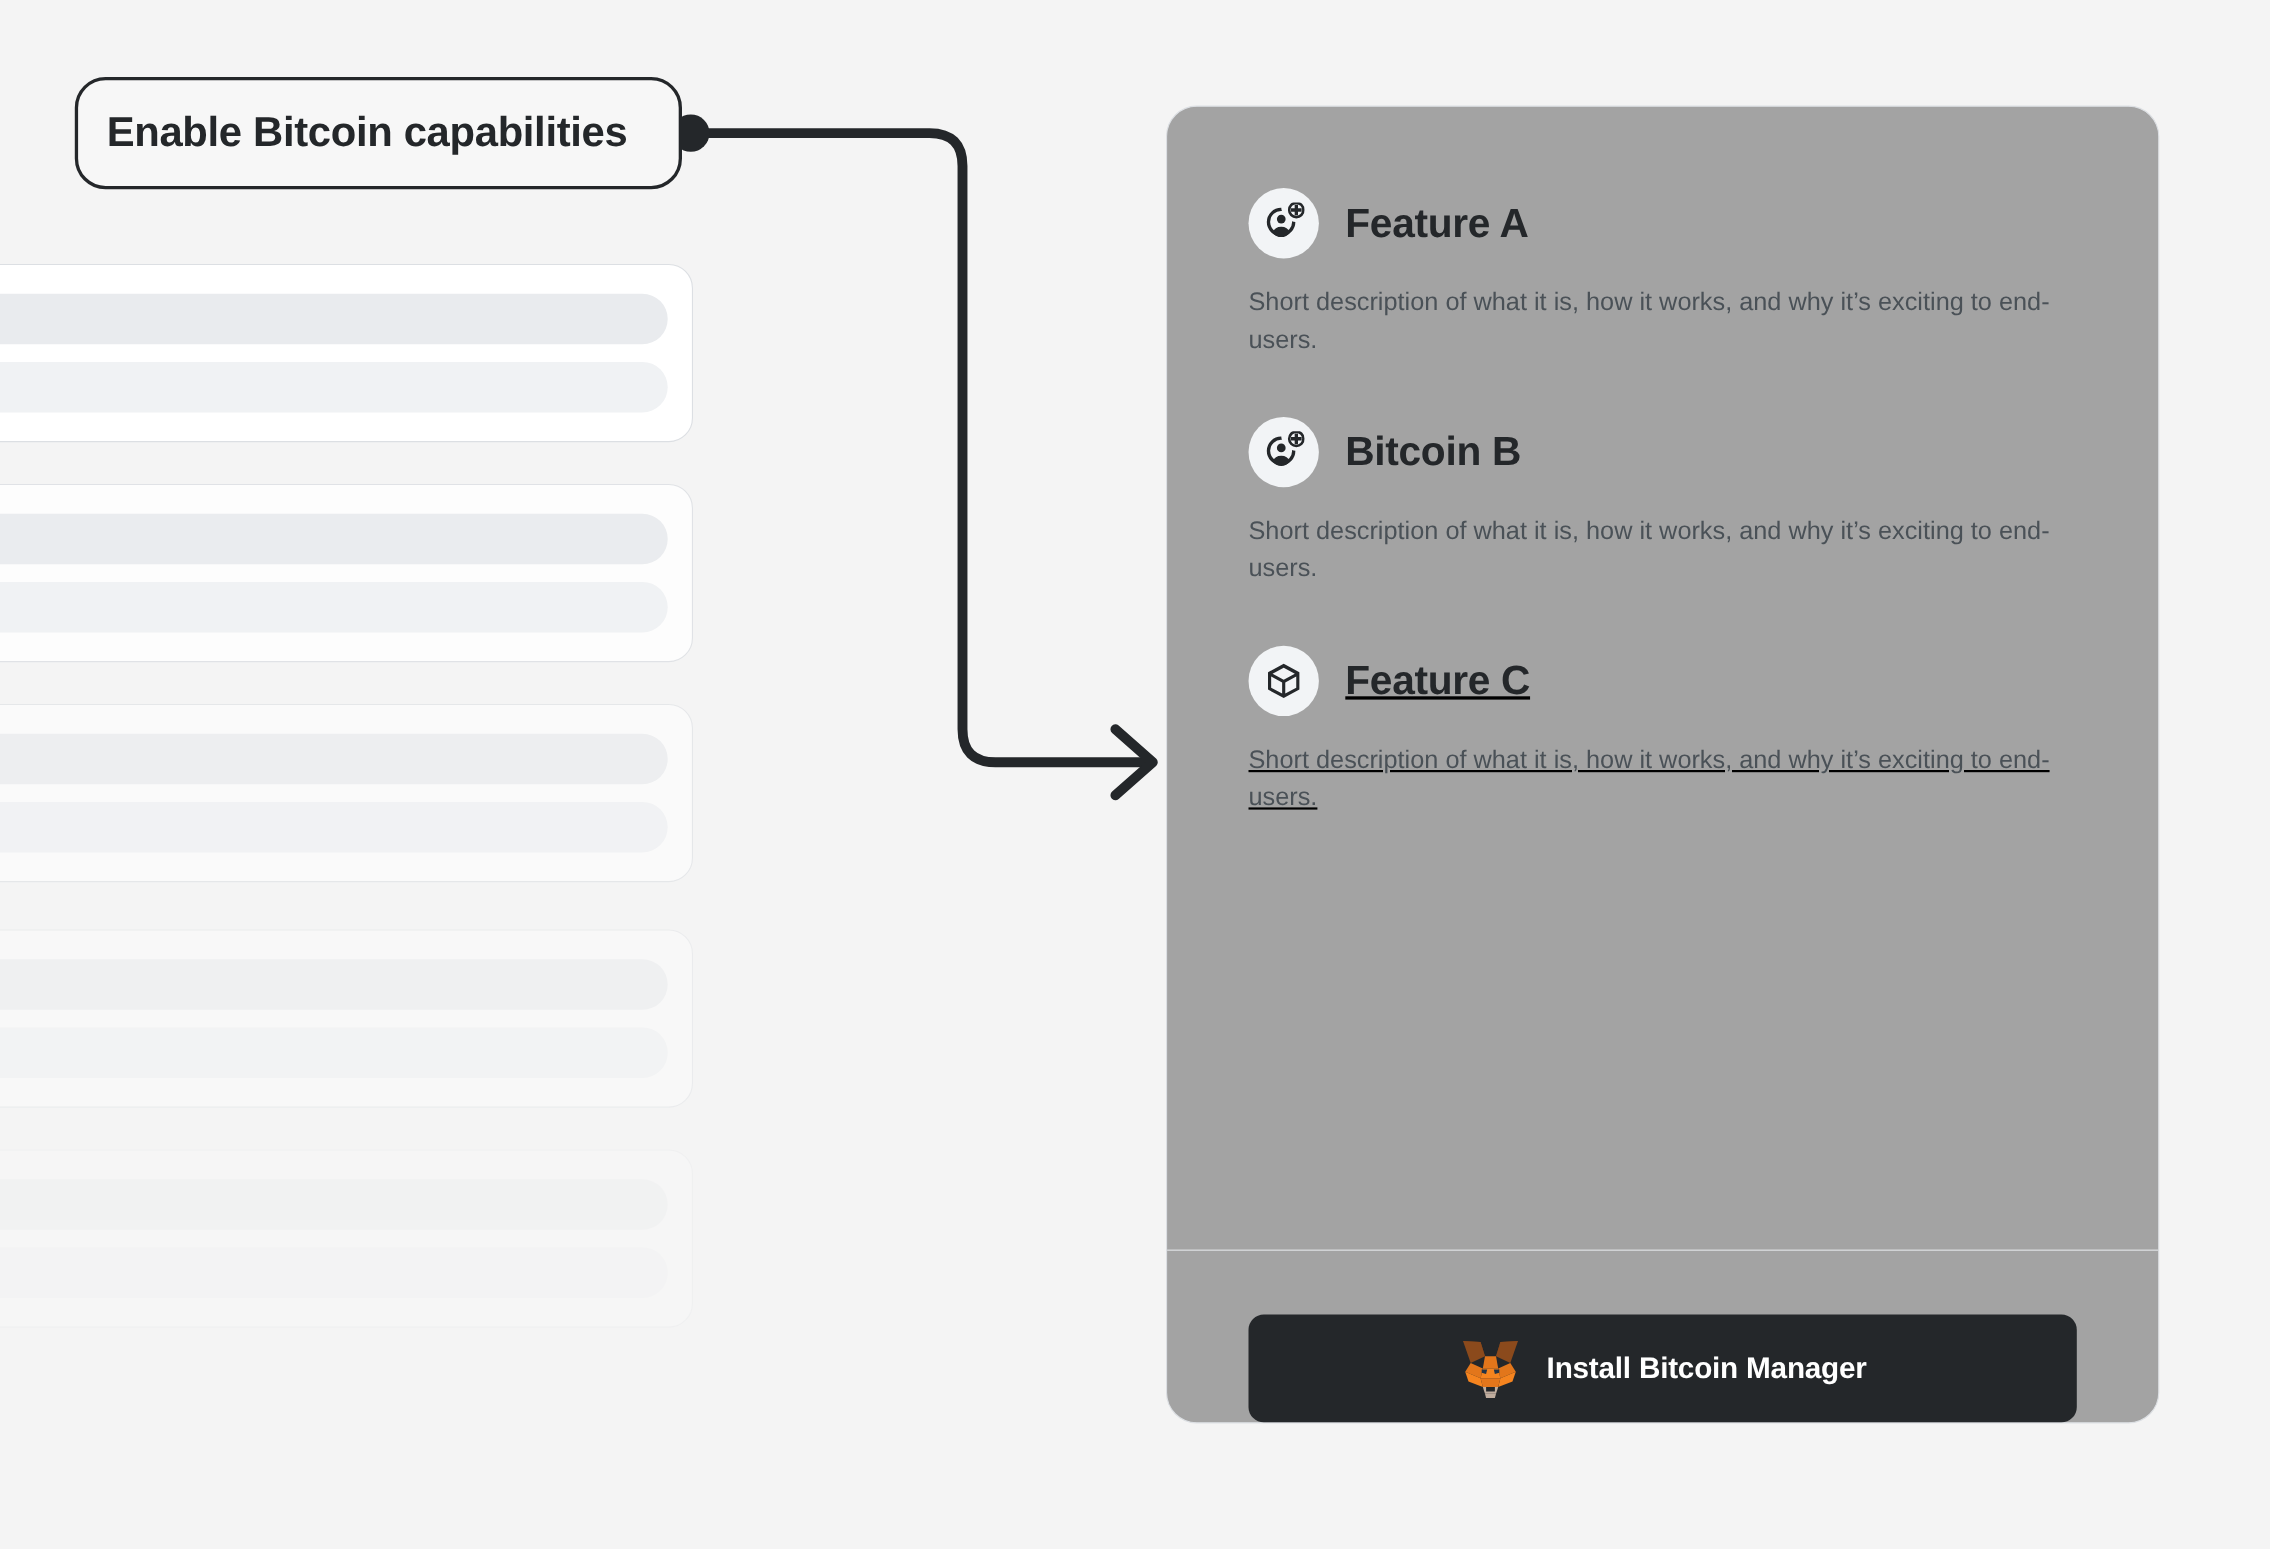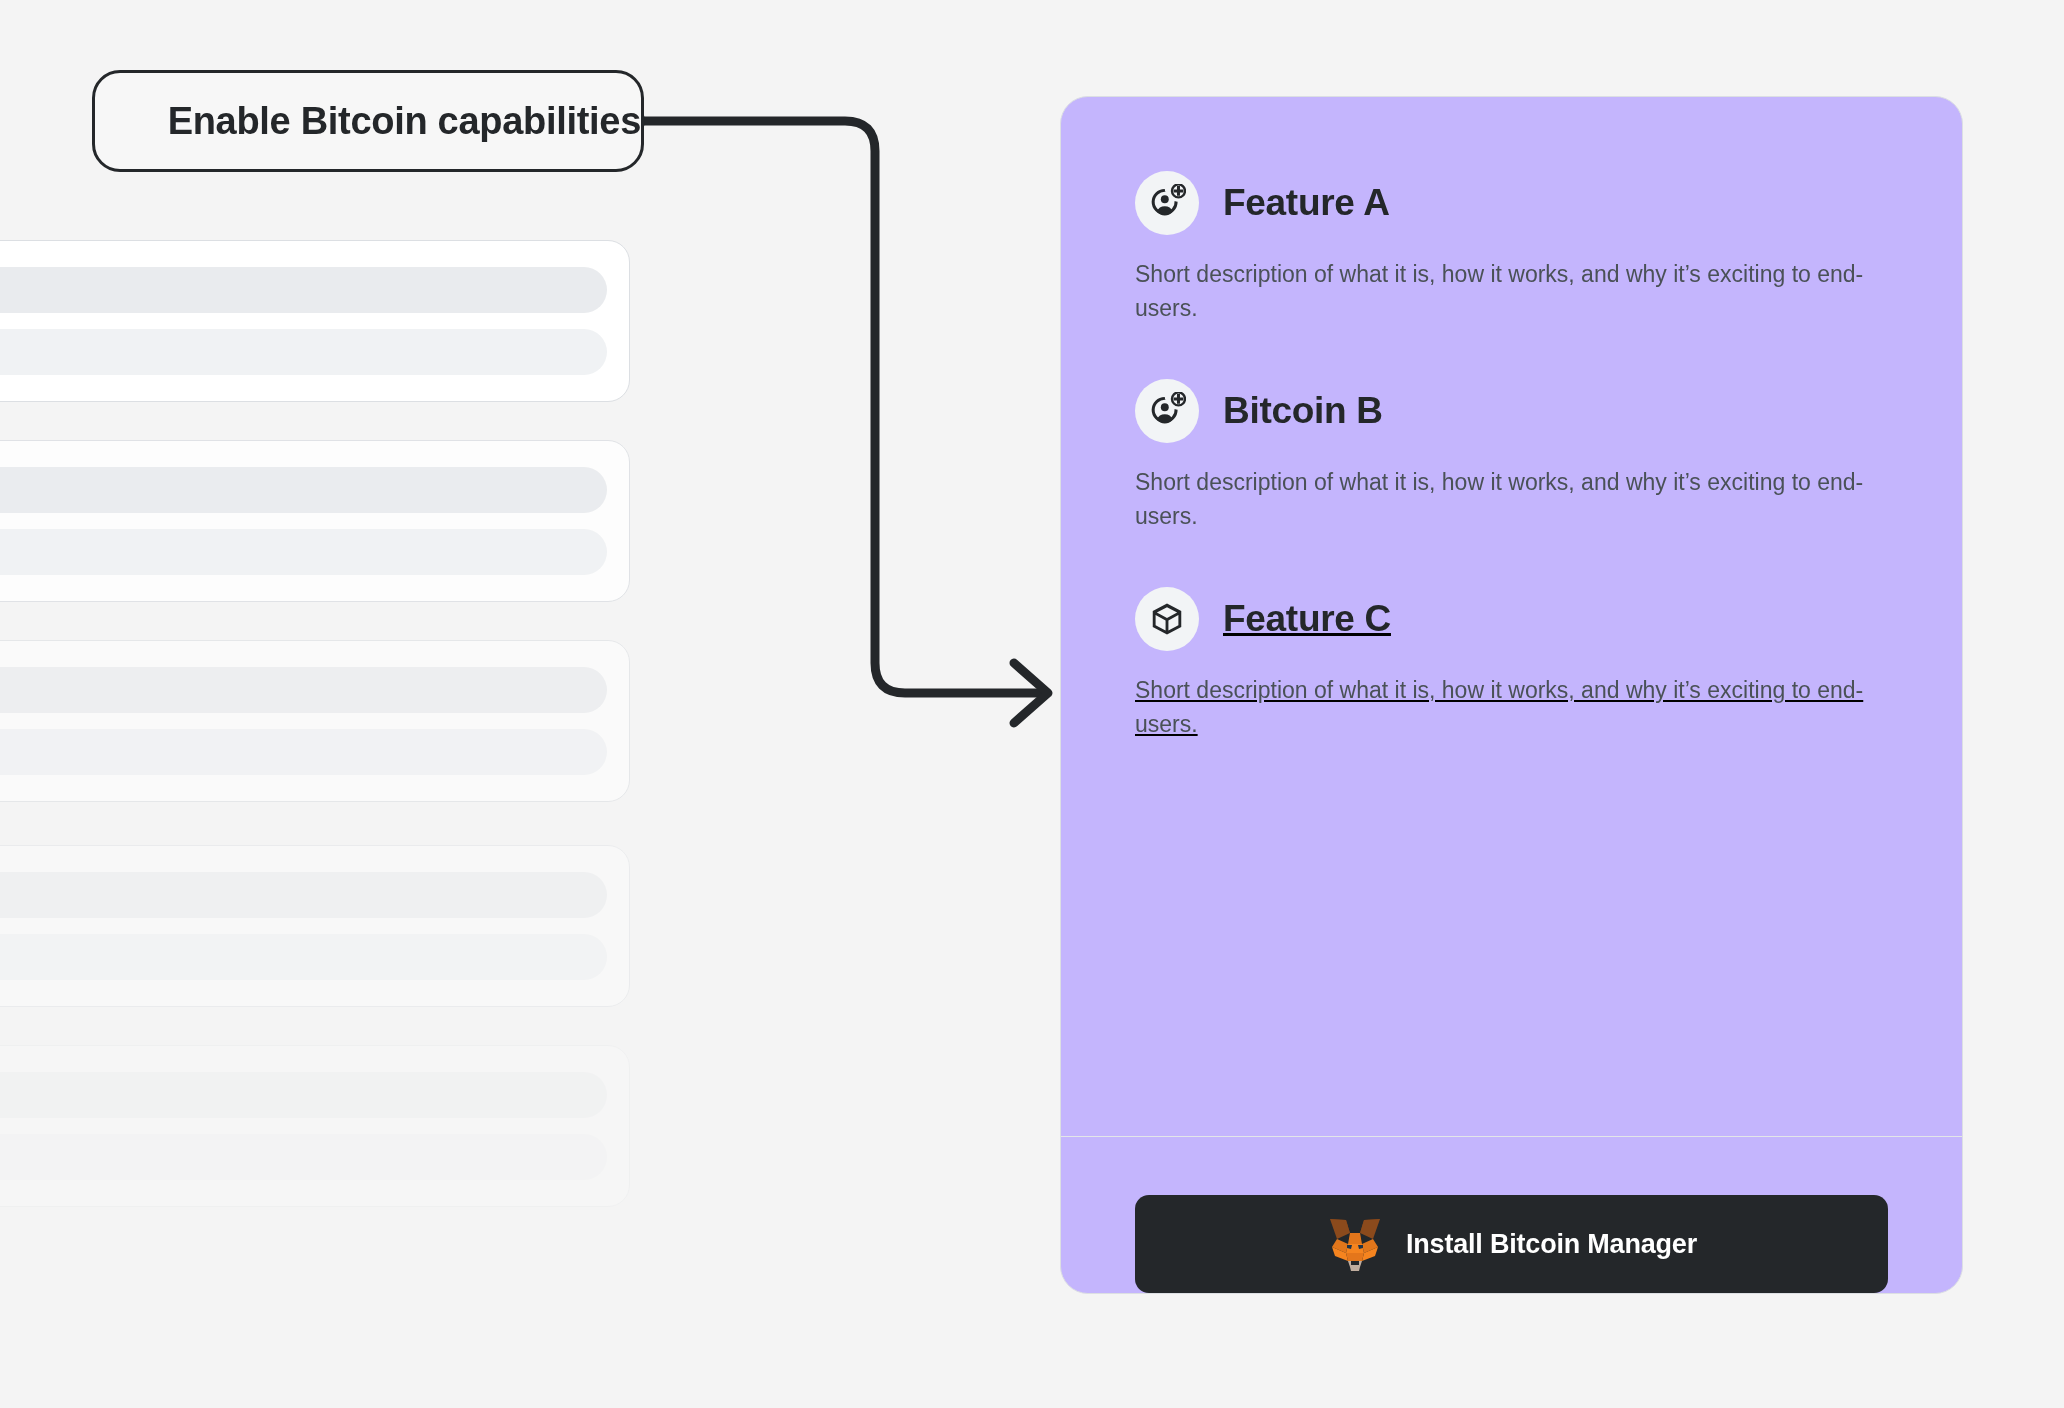--- a/index.html
+++ b/index.html
@@ -56,49 +56,49 @@
     left: 0;
     top: 0;
     width: 2064px;
     height: 1408px;
     pointer-events: none;
   }
 
   
   #callout-pill {
     position: absolute;
-    left: 92px;
+    left: 68px;
     top: 70px;
     width: 552px;
     height: 102px;
     box-sizing: border-box;
     background: #f7f7f7;
     border: 3px solid #24272a;
     border-radius: 28px;
     display: flex;
     align-items: center;
-    justify-content: flex-end;
+    padding-left: 26px;
   }
   #callout-pill .pill-label {
     font-size: 38px;
     font-weight: 700;
     letter-spacing: -0.3px;
     color: #24272a;
     white-space: nowrap;
   }
 
   
   #feature-panel {
     position: absolute;
     left: 1060px;
     top: 96px;
     width: 903px;
     height: 1198px;
     box-sizing: border-box;
-    background: #c4b5fd;
+    background: #a3a3a3;
     border: 1.5px solid #dcdfe3;
     border-radius: 28px;
     display: flex;
     flex-direction: column;
     justify-content: flex-end;
   }
   #feature-list {
     padding: 74px 58px 0 74px;
     flex: 1 1 auto;
   }

